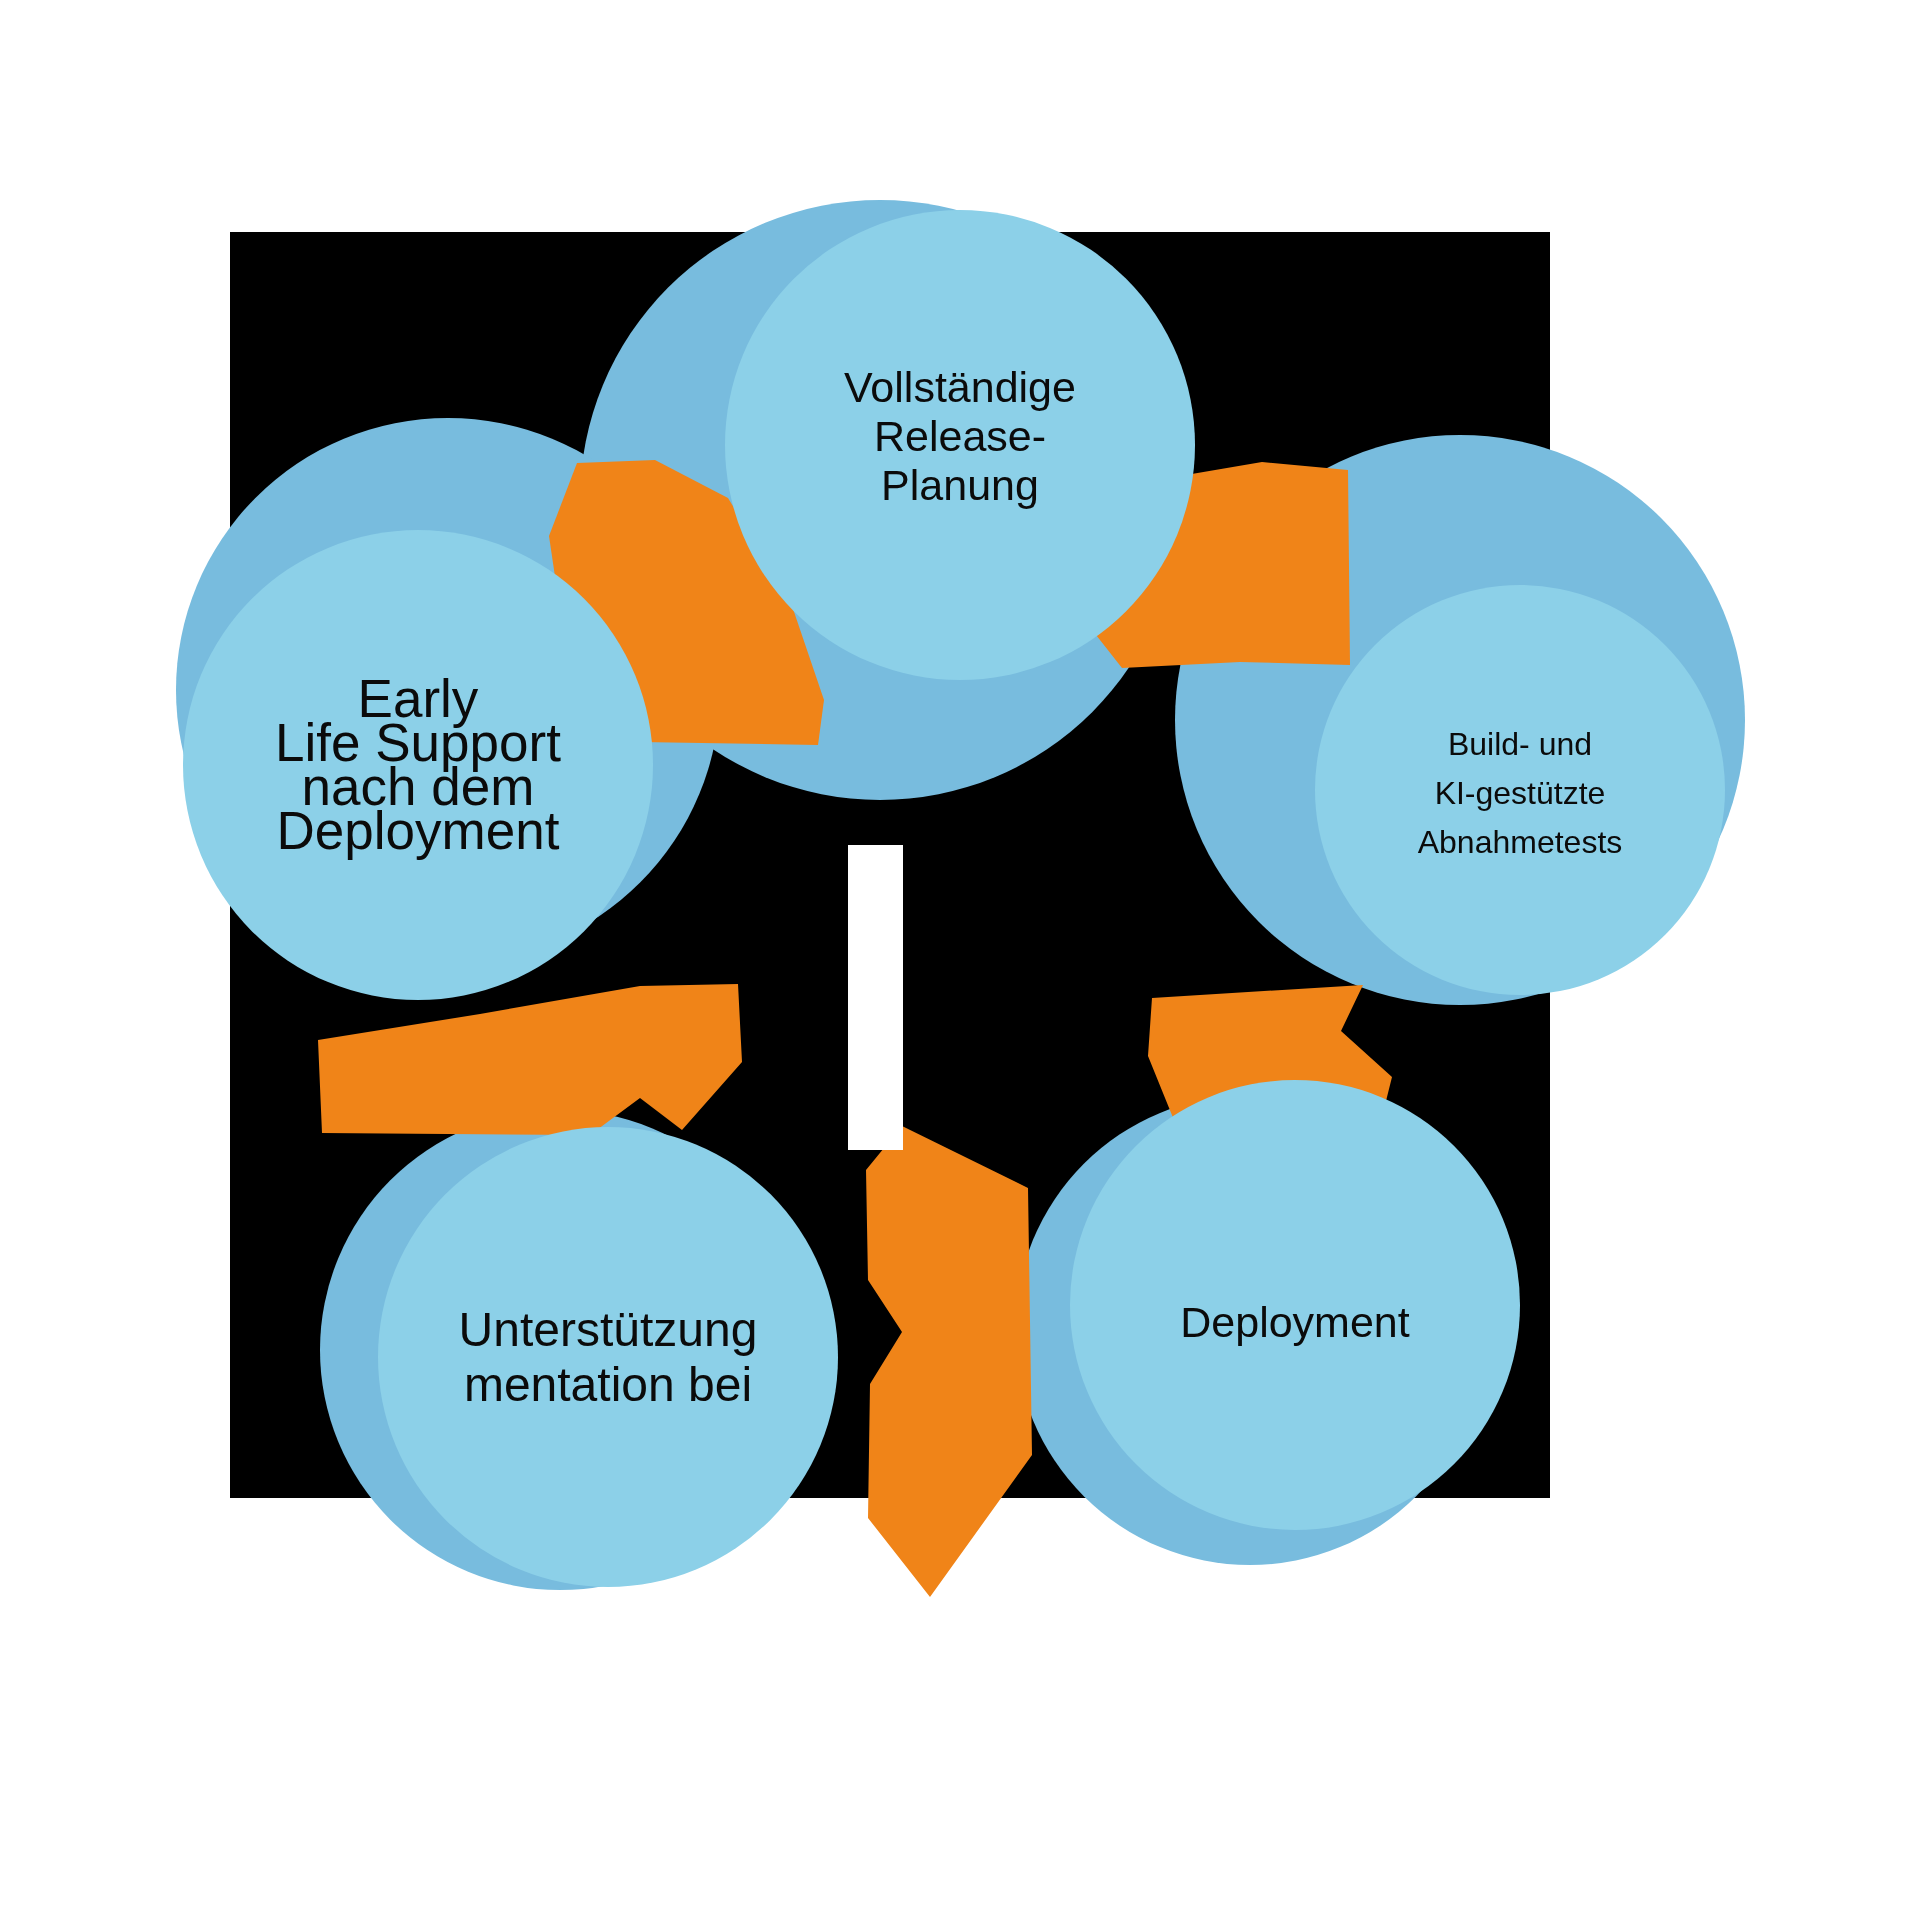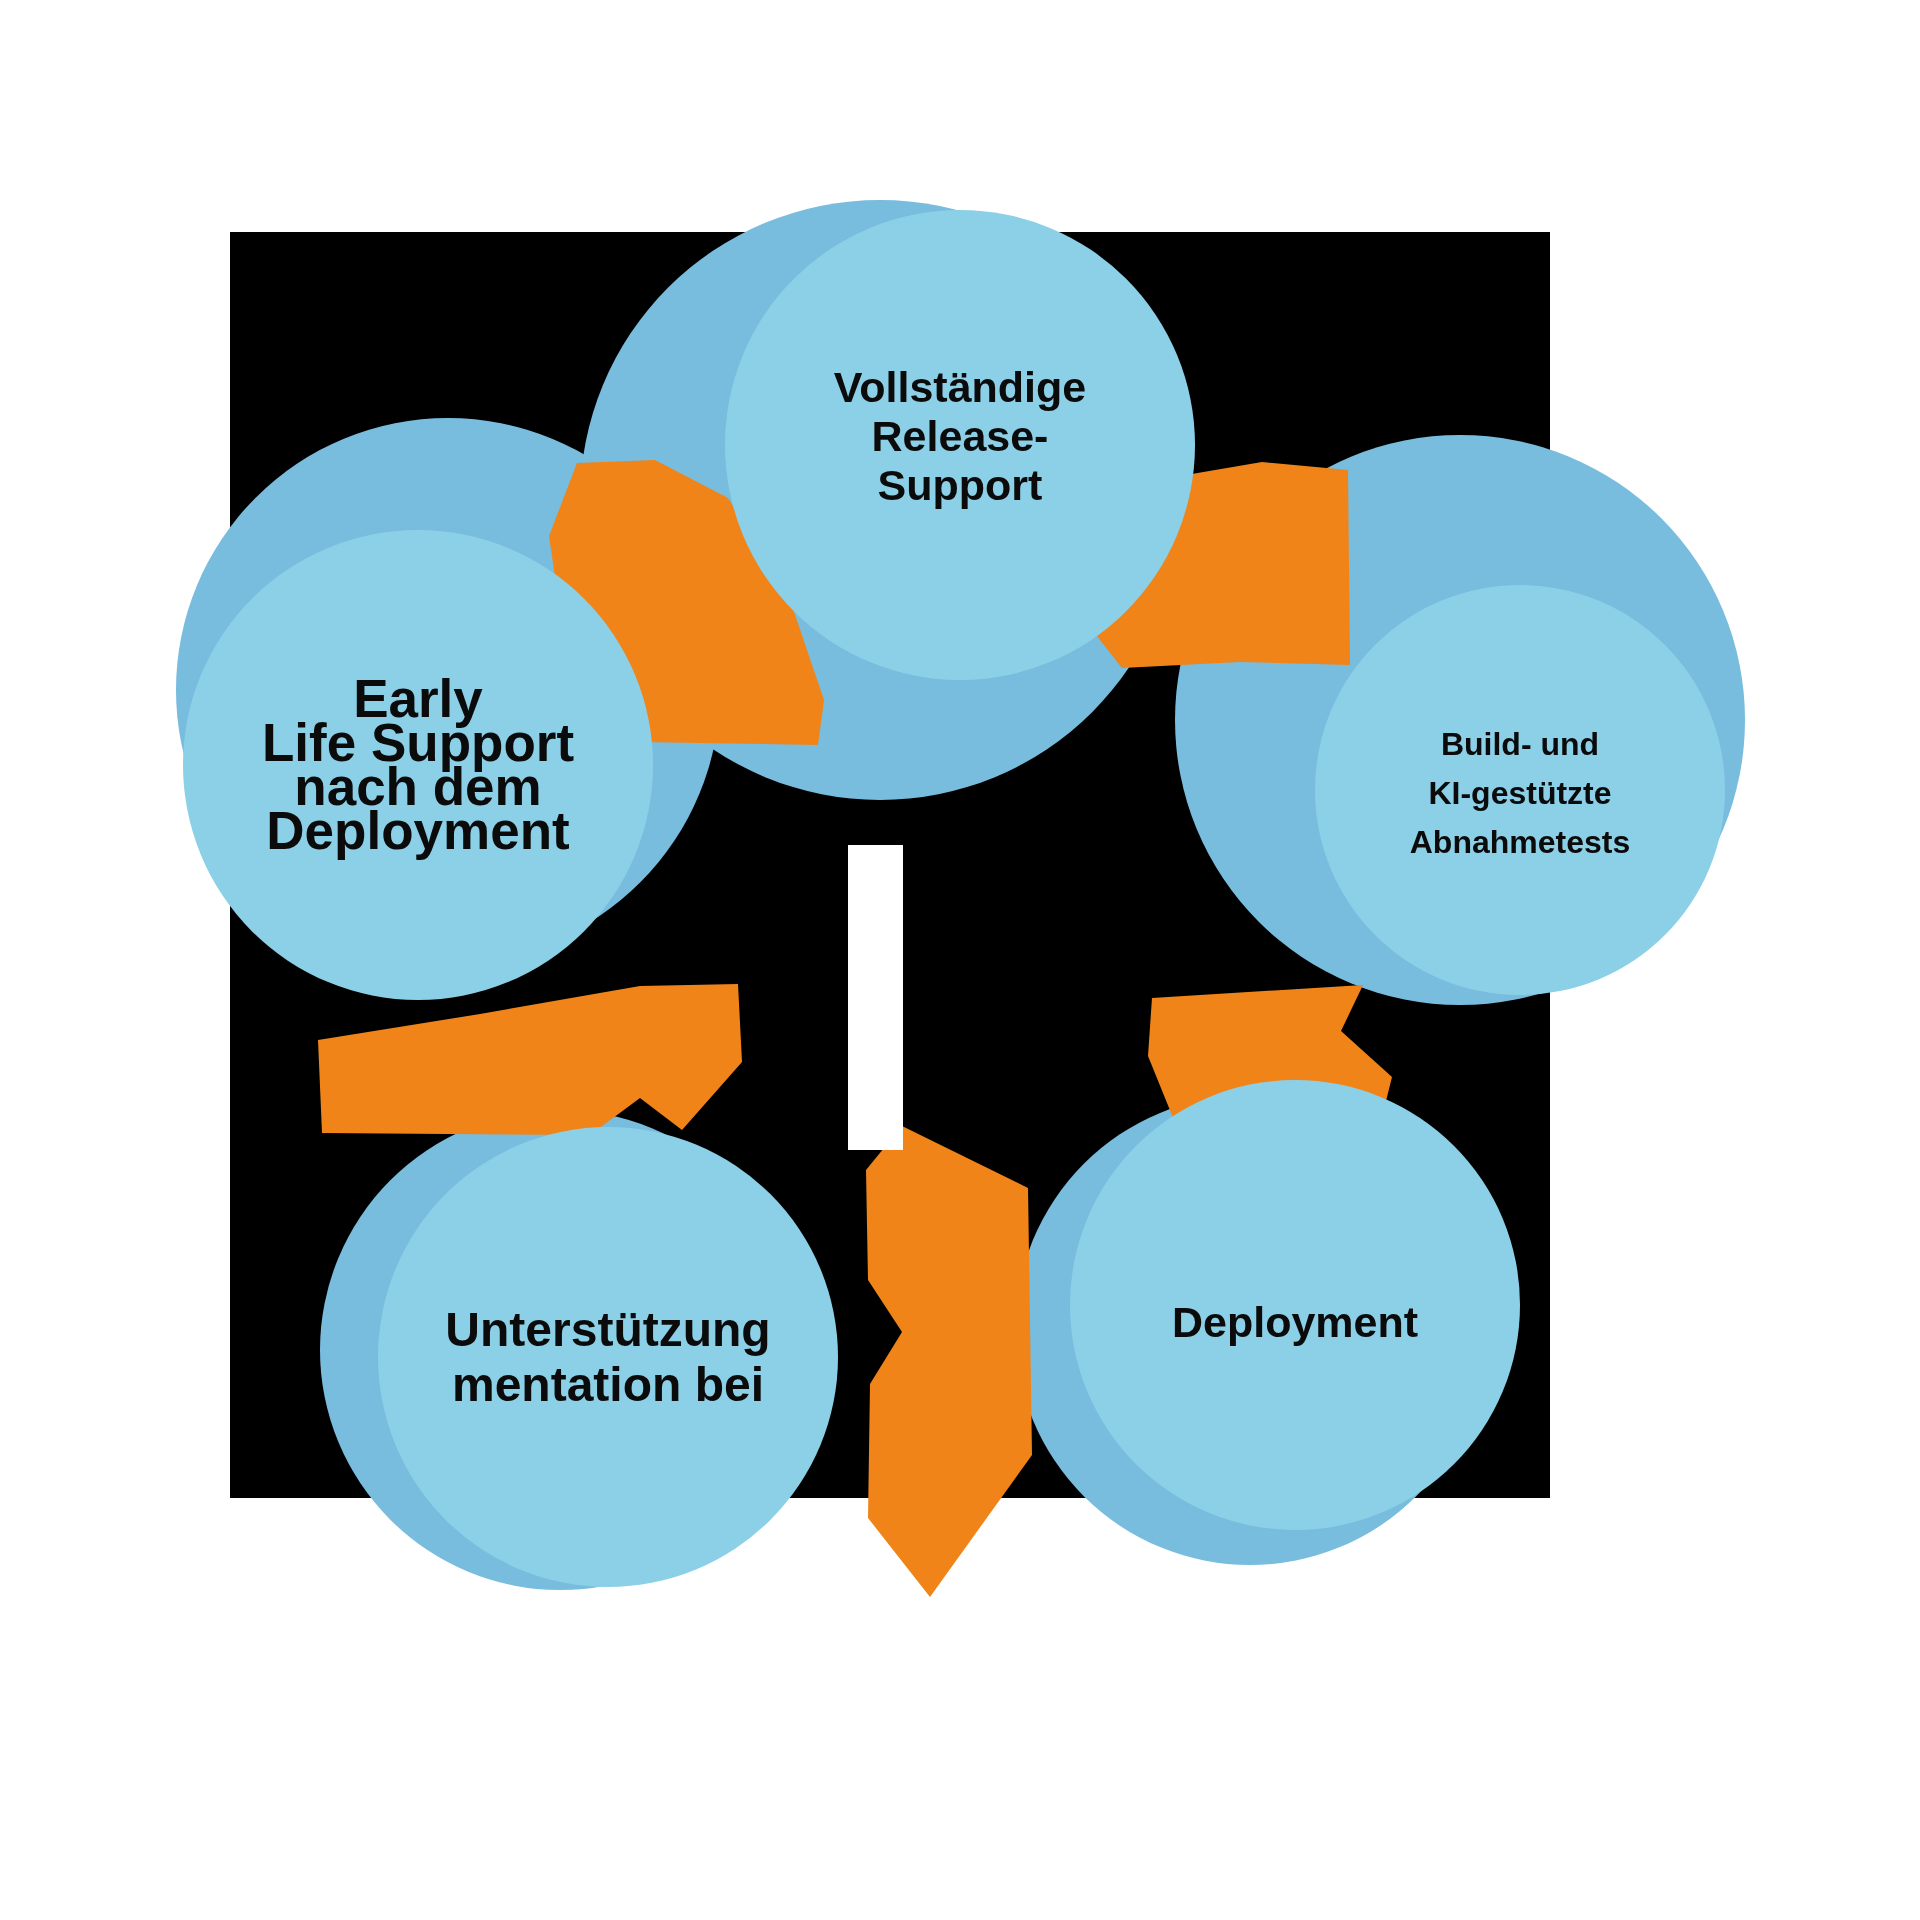--- a/index.html
+++ b/index.html
@@ -20,21 +20,21 @@
     left: 0;
     top: 0;
     width: 1920px;
     height: 1920px;
     display: block;
   }
   .node-label {
     position: absolute;
     transform: translate(-50%, -50%);
     text-align: center;
-    font-weight: 700;
+    font-weight: 400;
     color: var(--text-color, #0b0b0b);
     white-space: nowrap;
   }
   .node-label .line { display: block; }
 
   .label-top          { left: 960px;  top: 436px;  font-size: 43px; line-height: 49px; }
   .label-right        { left: 1520px; top: 793px;  font-size: 32px; line-height: 49px; }
   .label-bottom-right { left: 1295px; top: 1322px; font-size: 43px; line-height: 49px; }
   .label-bottom-left  { left: 608px;  top: 1357px; font-size: 48px; line-height: 55px; }
   .label-left         { left: 418px;  top: 765px;  font-size: 53px; line-height: 44px; }
@@ -65,21 +65,21 @@
     <circle cx="1295" cy="1305" r="225" style="fill:var(--node-front,#8cd0e8)"></circle>
     <circle cx="608" cy="1357" r="230" style="fill:var(--node-front,#8cd0e8)"></circle>
     <circle cx="418" cy="765" r="235" style="fill:var(--node-front,#8cd0e8)"></circle>
 
     <rect x="848" y="845" width="55" height="305" style="fill:var(--center-bar,#ffffff)"></rect>
   </svg>
 
   <div class="node-label label-top">
     <span class="line">Vollständige</span>
     <span class="line">Release-</span>
-    <span class="line">Support</span>
+    <span class="line">Planung</span>
   </div>
 
   <div class="node-label label-right">
     <span class="line">Build- und</span>
     <span class="line">KI-gestützte</span>
     <span class="line">Abnahmetests</span>
   </div>
 
   <div class="node-label label-bottom-right">
     <span class="line">Deployment</span>

